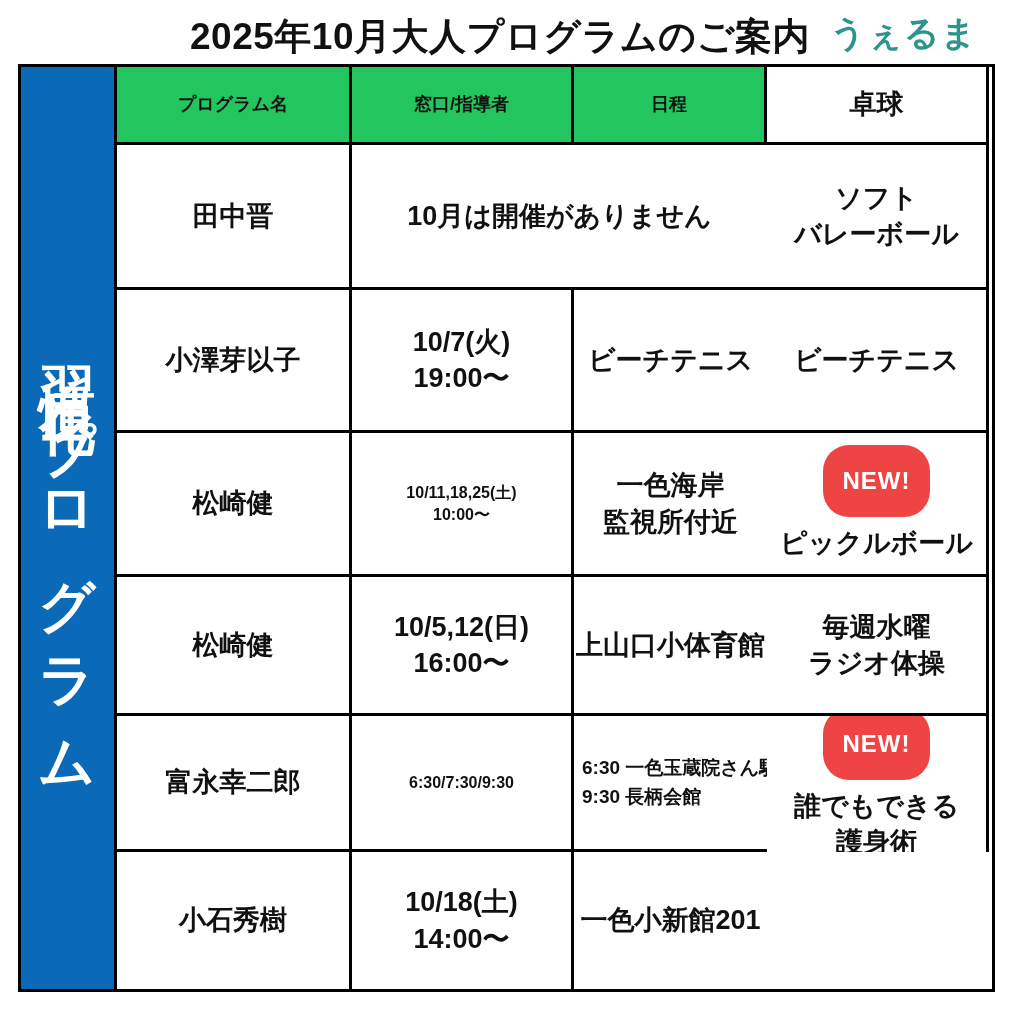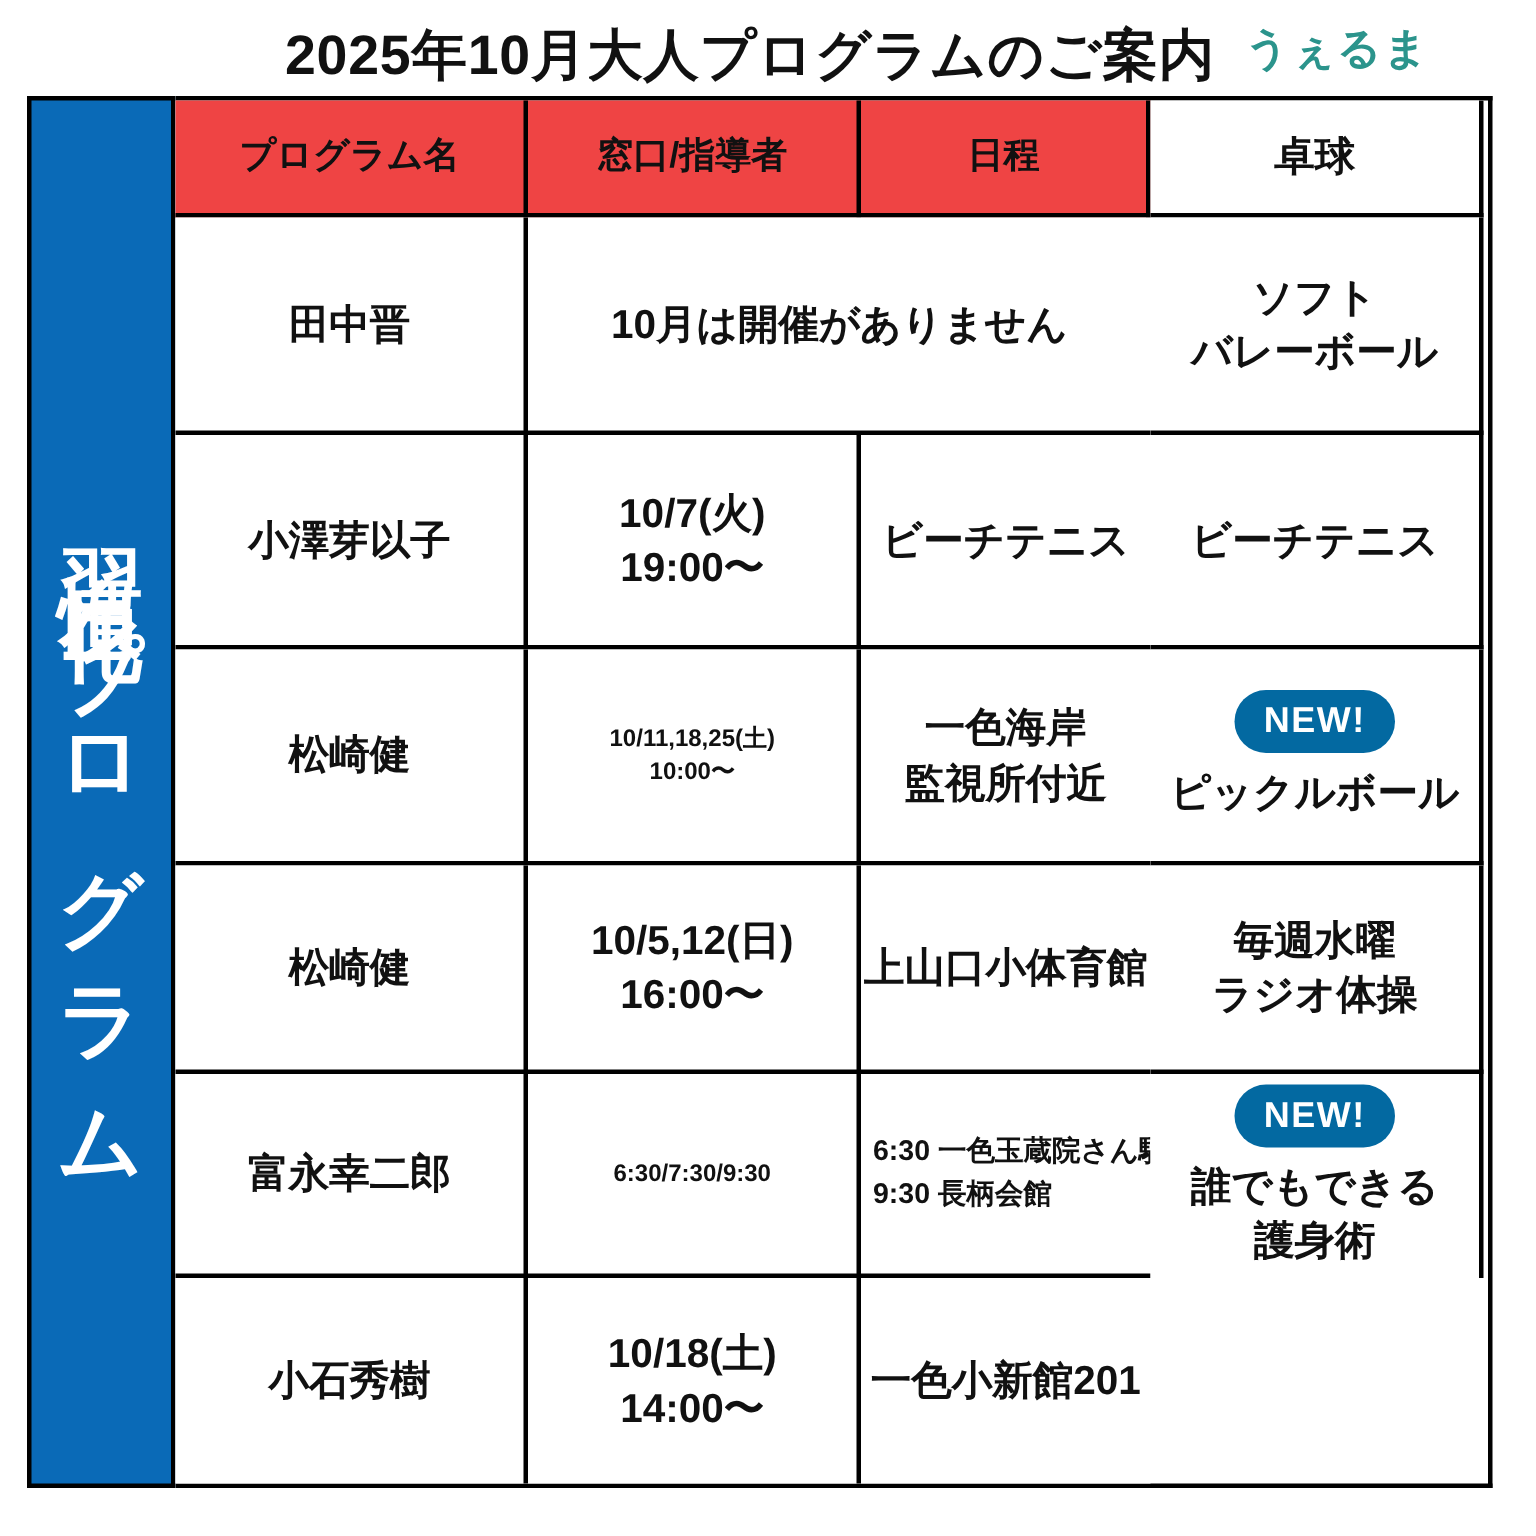--- a/index.html
+++ b/index.html
@@ -3,21 +3,21 @@
 <meta charset="utf-8">
 <style>
   * { margin:0; padding:0; box-sizing:border-box; }
   html,body { width:1024px; height:1024px; background:#ffffff;
     font-family:"Liberation Sans","DejaVu Sans",sans-serif; }
   .page { position:relative; width:1024px; height:1024px; background:#fff; overflow:hidden; }
 
   
   .titlebar { display:flex; align-items:center; padding:12px 0 0 190px; gap:20px; height:62px; }
   .title { font-size:37px; font-weight:800; color:#111; letter-spacing:0.5px; white-space:nowrap; }
-  .logo { font-size:29px; font-weight:800; color:#2b948c; letter-spacing:1px; white-space:nowrap;
+  .logo { font-size:35px; font-weight:800; color:#2b948c; letter-spacing:1px; white-space:nowrap;
           transform:translateY(-4px); }
 
   
   .main { display:flex; margin:2px 29px 0 18px; height:928px; }
 
   .sidebar { width:99px; flex:0 0 99px; background:#0a6ab7; border:3px solid #000;
     display:flex; align-items:center; justify-content:center; }
   .vtext { writing-mode:vertical-rl; text-orientation:upright; color:#fff;
     font-size:56px; font-weight:700; letter-spacing:0.32em; padding-top:46px; white-space:nowrap; }
 
@@ -25,29 +25,29 @@
     grid-template-columns:235px 222px 193px 222px;
     grid-template-rows:78px 145px 143px 144px 139px 136px 137px;
     border:3px solid #000; border-left:none; background:#fff; }
 
   .cell { display:flex; flex-direction:column; align-items:center; justify-content:center;
     border-right:3px solid #000; border-bottom:3px solid #000; background:#fff;
     font-weight:700; color:#111; text-align:center; line-height:1.35; overflow:hidden; }
   .cell.last-col { border-right:none; }
   .cell.last-row { border-bottom:none; }
 
-  .cell.head { background:#ef4444; font-size:24px;text-align:right; }
+  .cell.head { background:#22c55e; font-size:18px;text-align:right; }
   .cell.body { font-size:27px; }
   .cell.date-sm { font-size:16px; }
   .cell.merged { grid-column:span 2; font-size:27px;text-align:right; }
   .cell.loc-list { align-items:flex-start; text-align:left; font-size:19px;
     padding-left:8px; line-height:1.5; }
 
-  .new-badge { display:inline-block; background:#0369a1; color:#fff; font-weight:800;
-    font-size:24px; line-height:1; padding:9px 20px; border-radius:26px; margin-bottom:8px;
+  .new-badge { display:inline-block; background:#ef4444; color:#fff; font-weight:800;
+    font-size:24px; line-height:1; padding:24px 20px; border-radius:26px; margin-bottom:8px;
     letter-spacing:1px; }
   .line { white-space:nowrap; }
 </style>
 </head>
 <body>
 
 <div class="page">
 
   <div class="titlebar">
     <div class="title">2025年10月大人プログラムのご案内</div>

